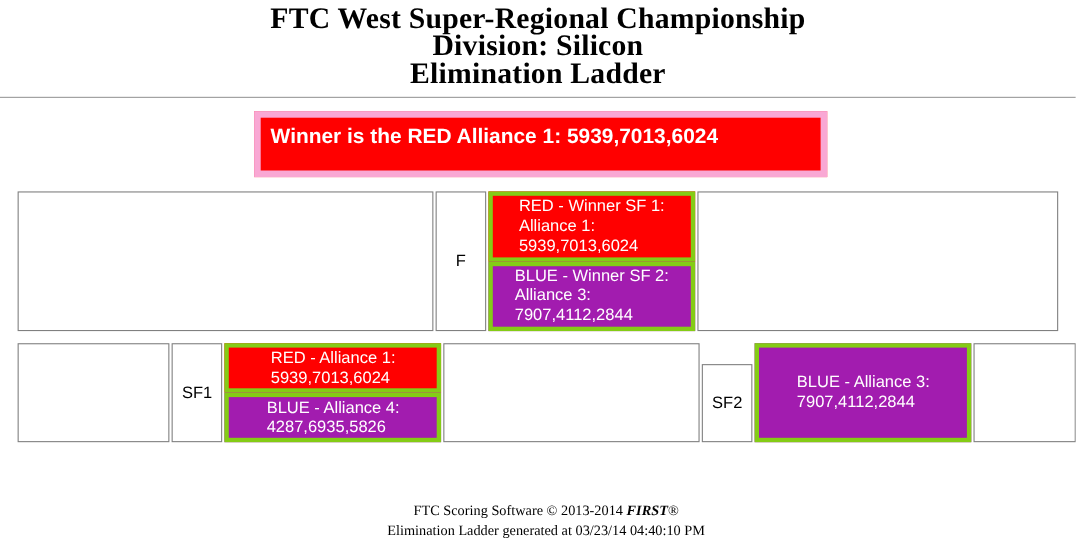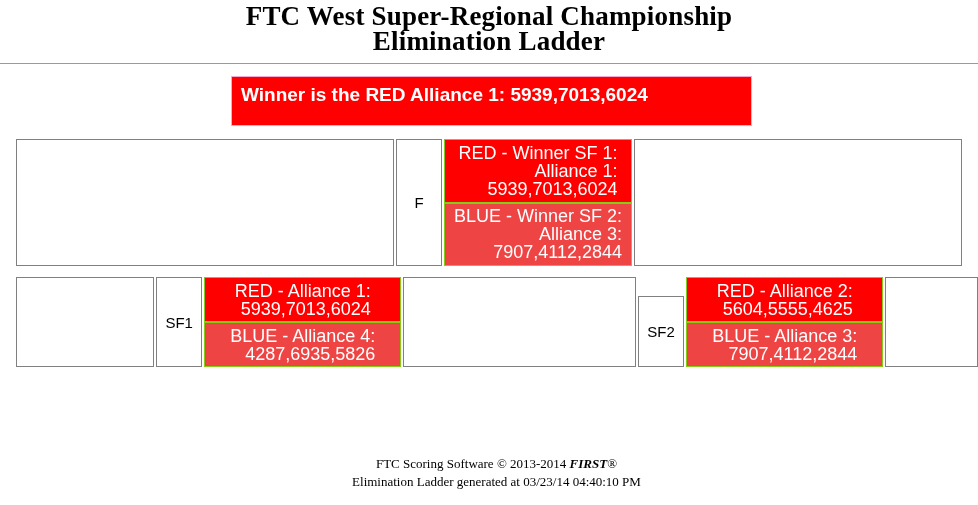--- a/index.html
+++ b/index.html
@@ -38,21 +38,21 @@
 
   
   .winner-wrap {
     padding-top: 12px;
     padding-left: 231px;
   }
   .winner-banner {
     width: 521px;
     box-sizing: border-box;
     background: #ff0000;
-    border: 1px solid #f9a8d4;
+    border: 6px solid #f9a8d4;
     color: #ffffff;
     font-family: "Liberation Sans", sans-serif;
     font-weight: bold;
     font-size: 19px;
     line-height: 23px;
     padding: 6px 0 19px 9px;
     text-align: left;
     white-space: nowrap;
   }
 
@@ -88,33 +88,33 @@
 
   
   .match-box {
     box-sizing: border-box;
     display: flex;
     flex-direction: column;
     margin-right: 2px;
   }
   .alliance {
     box-sizing: border-box;
-    border: 1px solid #84cc16;
+    border: 4px solid #84cc16;
     flex: 1 1 auto;
     display: flex;
     align-items: center;
     justify-content: center;
-    text-align: right;
+    text-align: left;
     font-family: "Liberation Sans", sans-serif;
-    font-size: 18px;
+    font-size: 15px;
     line-height: 18px;
     color: #ffffff;
   }
   .alliance.red  { background: #ff0000; }
-  .alliance.blue { background: #ef4444; }
+  .alliance.blue { background: #a21caf; }
   .alliance .txt { display: block; padding: 0 4px; }
 
   
   .finals-box { width: 188px; }
   .finals-box .alliance { height: 50%; }
 
   
   .semis-box { width: 200px; }
   .semis-box .alliance { height: 50%; }
 
@@ -133,20 +133,21 @@
   .page-footer .first-mark {
     font-style: italic;
     font-weight: bold;
   }
 </style>
 </head>
 <body>
 
 <div class="page-header">
   <div class="title-line">FTC West Super-Regional Championship</div>
+  <div class="title-line">Division: Silicon</div>
   <div class="title-line">Elimination Ladder</div>
 </div>
 <hr class="header-rule">
 
 <div class="winner-wrap">
   <div class="winner-banner">Winner is the RED Alliance 1: 5939,7013,6024</div>
 </div>
 
 <div class="bracket">
 
@@ -199,26 +200,20 @@
       </div>
     </div>
 
     <div class="cell spacer" style="width:236px;"></div>
 
     <div class="cell" style="width:47px;margin-top:19px;">
       <span class="match-label">SF2</span>
     </div>
 
     <div class="match-box semis-box">
-      <div class="alliance red">
-        <span class="txt">
-          <span>RED - Alliance 2:</span><br>
-          <span>5604,5555,4625</span>
-        </span>
-      </div>
       <div class="alliance blue">
         <span class="txt">
           <span>BLUE - Alliance 3:</span><br>
           <span>7907,4112,2844</span>
         </span>
       </div>
     </div>
 
     <div class="cell spacer" style="width:94px;margin-right:0;"></div>
   </div>

